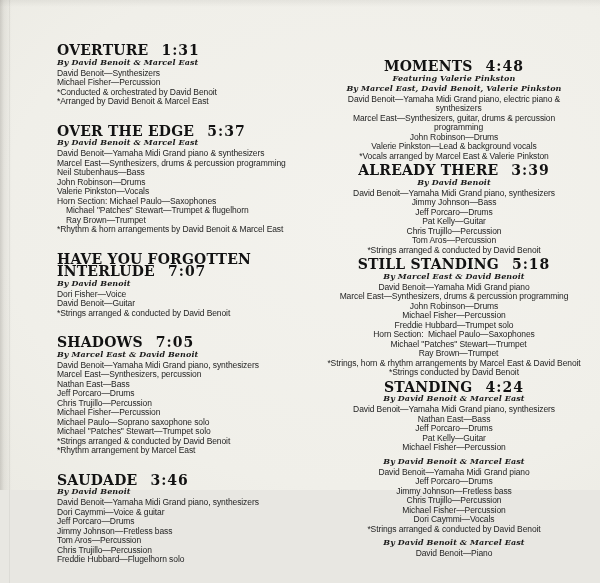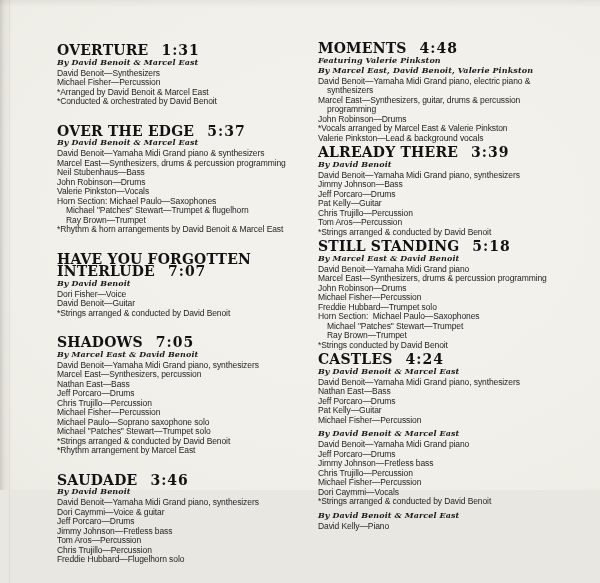--- a/index.html
+++ b/index.html
@@ -24,21 +24,21 @@
   .edge-crease {
     position: absolute;
     left: 9px; top: 0;
     width: 1px; height: 583px;
     background: rgba(0,0,0,0.05);
   }
   .col {
     position: absolute;
   }
   .col-left  { left: 57px;  top: 44px; width: 254px; }
-  .col-right { left: 318px; top: 42px; width: 272px; }
+  .col-right { left: 318px; top: 60px; width: 272px; text-align: center; }
 
   .track {
     display: block;
   }
   .col-left  .track { margin-bottom: 18px; }
   .col-right .track { margin-bottom: 3px; }
 
   .track-title-row {
     margin: 0;
     font-family: "DejaVu Serif", serif;
@@ -79,22 +79,22 @@
 
 <div class="page">
   <div class="edge-crease"></div>
   <div class="col col-left">
       <section class="track">
         <h2 class="track-title-row"><span class="track-title">OVERTURE</span><span class="track-duration">1:31</span></h2>
         <p class="track-byline">By David Benoit &amp; Marcel East</p>
         <div class="track-credits">
           <div class="credit-line">David Benoit—Synthesizers</div>
           <div class="credit-line">Michael Fisher—Percussion</div>
+          <div class="credit-line">*Conducted &amp; orchestrated by David Benoit</div>
           <div class="credit-line">*Arranged by David Benoit &amp; Marcel East</div>
-          <div class="credit-line">*Conducted &amp; orchestrated by David Benoit</div>
         </div>
       </section>
       <section class="track">
         <h2 class="track-title-row"><span class="track-title">OVER THE EDGE</span><span class="track-duration">5:37</span></h2>
         <p class="track-byline">By David Benoit &amp; Marcel East</p>
         <div class="track-credits">
           <div class="credit-line">David Benoit—Yamaha Midi Grand piano &amp; synthesizers</div>
           <div class="credit-line">Marcel East—Synthesizers, drums &amp; percussion programming</div>
           <div class="credit-line">Neil Stubenhaus—Bass</div>
           <div class="credit-line">John Robinson—Drums</div>
@@ -149,22 +149,22 @@
       <section class="track">
         <h2 class="track-title-row"><span class="track-title">MOMENTS</span><span class="track-duration">4:48</span></h2>
         <p class="track-featuring">Featuring Valerie Pinkston</p>
         <p class="track-byline">By Marcel East, David Benoit, Valerie Pinkston</p>
         <div class="track-credits">
           <div class="credit-line">David Benoit—Yamaha Midi Grand piano, electric piano &amp;</div>
           <div class="credit-line">    synthesizers</div>
           <div class="credit-line">Marcel East—Synthesizers, guitar, drums &amp; percussion</div>
           <div class="credit-line">    programming</div>
           <div class="credit-line">John Robinson—Drums</div>
+          <div class="credit-line">Valerie Pinkston—Lead &amp; background vocals</div>
           <div class="credit-line">*Vocals arranged by Marcel East &amp; Valerie Pinkston</div>
-          <div class="credit-line">Valerie Pinkston—Lead &amp; background vocals</div>
         </div>
       </section>
       <section class="track">
         <h2 class="track-title-row"><span class="track-title">ALREADY THERE</span><span class="track-duration">3:39</span></h2>
         <p class="track-byline">By David Benoit</p>
         <div class="track-credits">
           <div class="credit-line">David Benoit—Yamaha Midi Grand piano, synthesizers</div>
           <div class="credit-line">Jimmy Johnson—Bass</div>
           <div class="credit-line">Jeff Porcaro—Drums</div>
           <div class="credit-line">Pat Kelly—Guitar</div>
@@ -178,25 +178,26 @@
         <p class="track-byline">By Marcel East &amp; David Benoit</p>
         <div class="track-credits">
           <div class="credit-line">David Benoit—Yamaha Midi Grand piano</div>
           <div class="credit-line">Marcel East—Synthesizers, drums &amp; percussion programming</div>
           <div class="credit-line">John Robinson—Drums</div>
           <div class="credit-line">Michael Fisher—Percussion</div>
           <div class="credit-line">Freddie Hubbard—Trumpet solo</div>
           <div class="credit-line">Horn Section:  Michael Paulo—Saxophones</div>
           <div class="credit-line">    Michael "Patches" Stewart—Trumpet</div>
           <div class="credit-line">    Ray Brown—Trumpet</div>
+          <div class="credit-line">*Strings, horn &amp; rhythm arrangements by Marcel East &amp; David Benoit</div>
           <div class="credit-line">*Strings conducted by David Benoit</div>
         </div>
       </section>
       <section class="track">
-        <h2 class="track-title-row"><span class="track-title">CASTLES</span><span class="track-duration">4:24</span></h2>
+        <h2 class="track-title-row"><span class="track-title">STANDING</span><span class="track-duration">4:24</span></h2>
         <p class="track-byline">By David Benoit &amp; Marcel East</p>
         <div class="track-credits">
           <div class="credit-line">David Benoit—Yamaha Midi Grand piano, synthesizers</div>
           <div class="credit-line">Nathan East—Bass</div>
           <div class="credit-line">Jeff Porcaro—Drums</div>
           <div class="credit-line">Pat Kelly—Guitar</div>
           <div class="credit-line">Michael Fisher—Percussion</div>
         </div>
       </section>
       <section class="track">
@@ -207,17 +208,17 @@
           <div class="credit-line">Jimmy Johnson—Fretless bass</div>
           <div class="credit-line">Chris Trujillo—Percussion</div>
           <div class="credit-line">Michael Fisher—Percussion</div>
           <div class="credit-line">Dori Caymmi—Vocals</div>
           <div class="credit-line">*Strings arranged &amp; conducted by David Benoit</div>
         </div>
       </section>
       <section class="track">
         <p class="track-byline">By David Benoit &amp; Marcel East</p>
         <div class="track-credits">
-          <div class="credit-line">David Kelly—Piano</div>
+          <div class="credit-line">David Benoit—Piano</div>
         </div>
       </section>
     </div>
 </div>
 
 </body></html>

